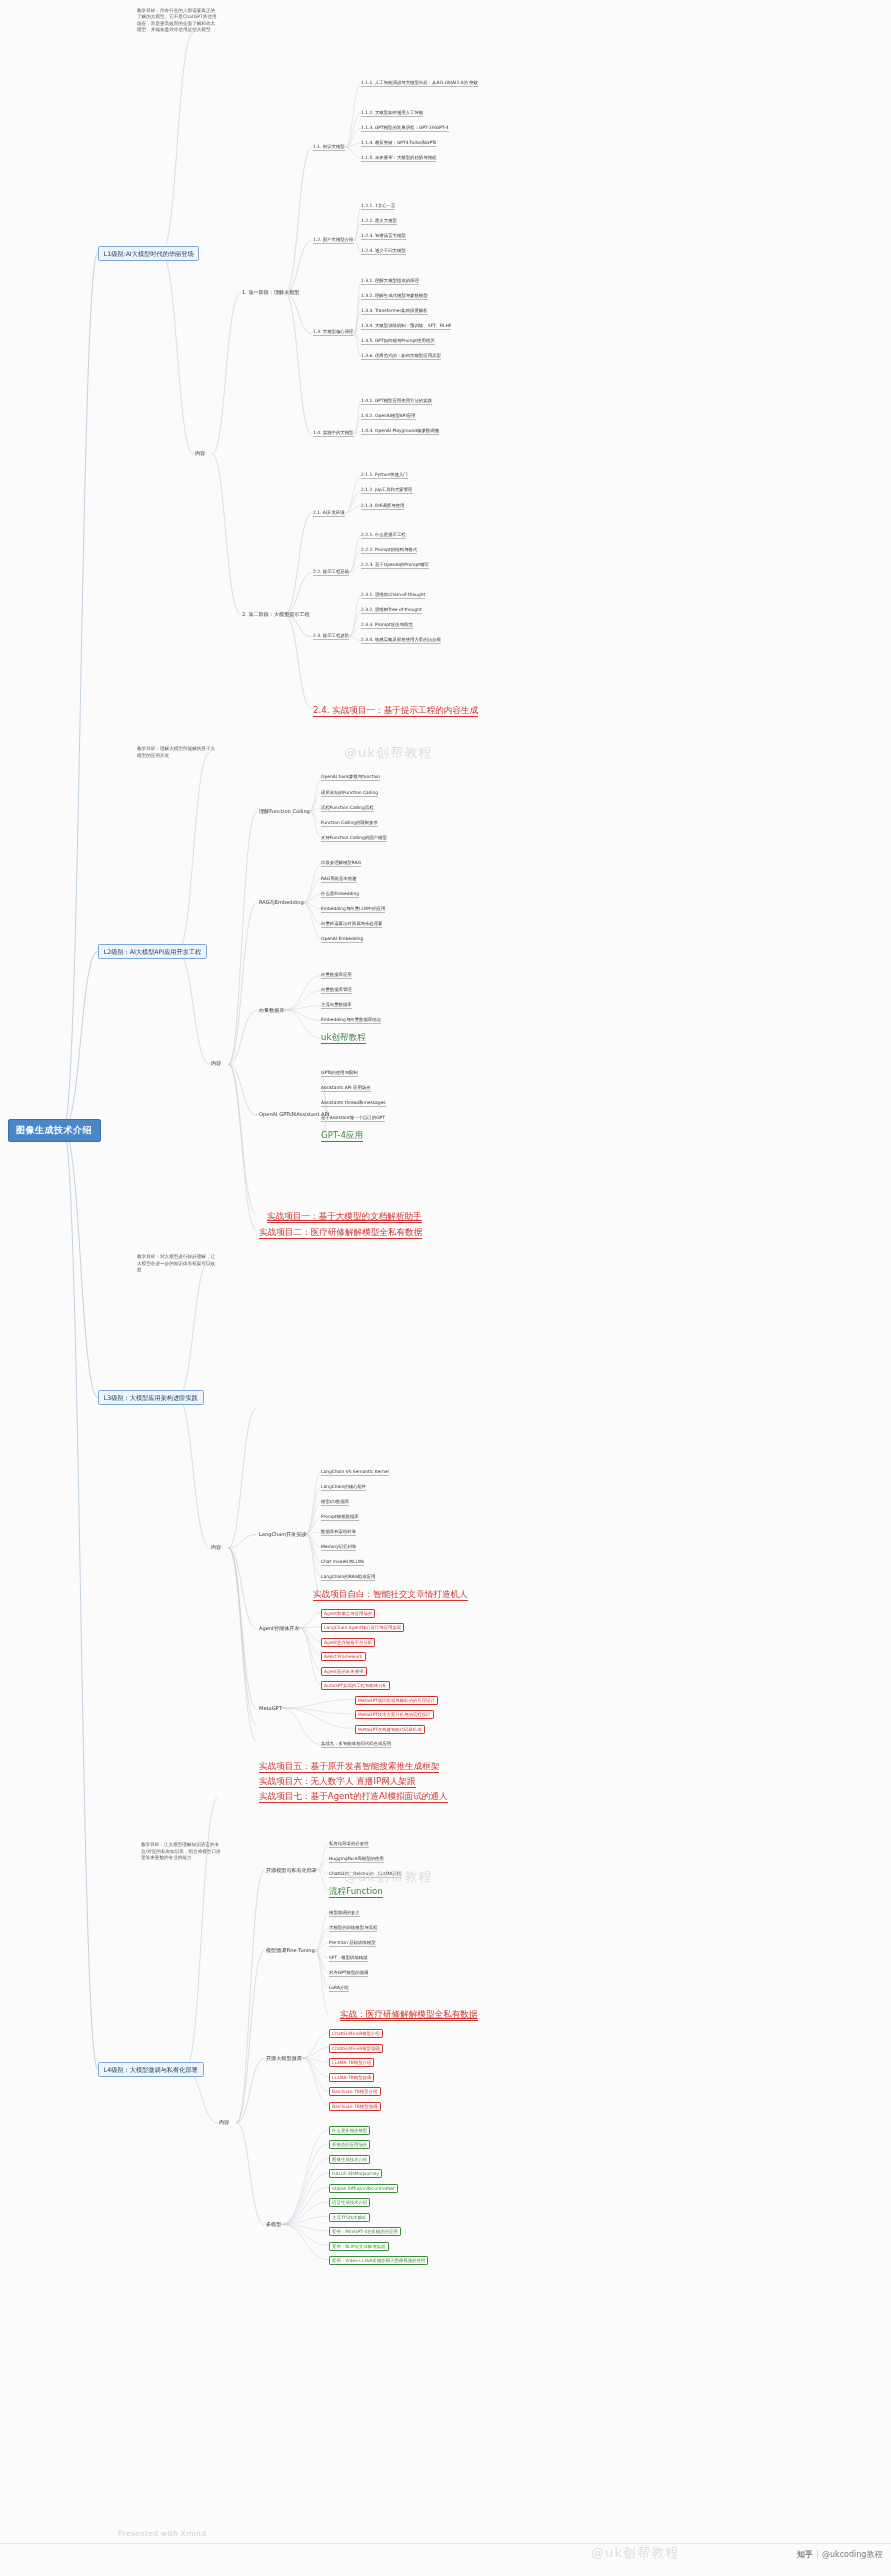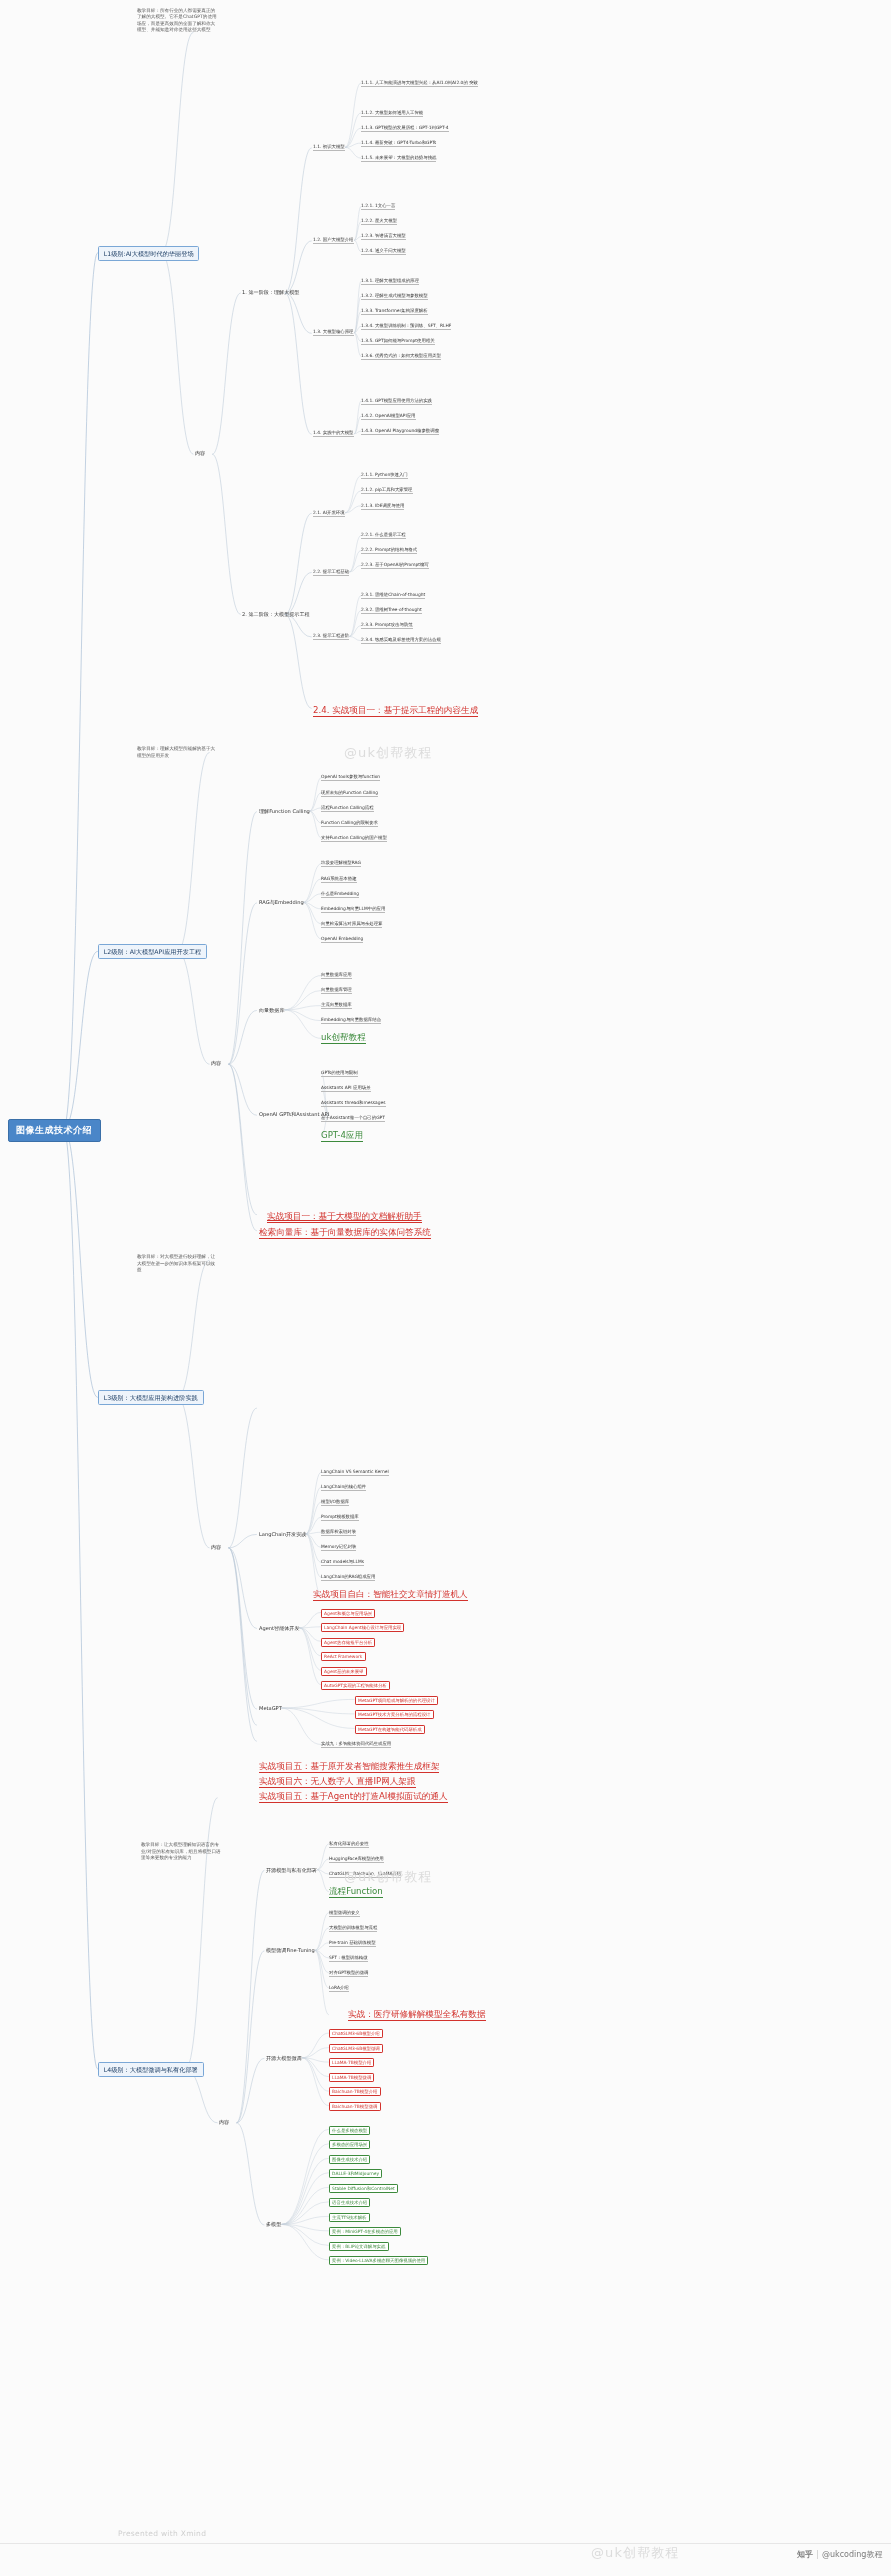--- a/index.html
+++ b/index.html
@@ -333,21 +333,21 @@
   <div class="node leaf-u" style="left:321px; top:1017px;">Embedding与向量数据库结合</div>
   <div class="node green-u" style="left:321px; top:1032px;">uk创帮教程</div>
 
   <div class="node leaf-u" style="left:321px; top:1070px;">GPTs的使用与限制</div>
   <div class="node leaf-u" style="left:321px; top:1085px;">Assistants API 应用场景</div>
   <div class="node leaf-u" style="left:321px; top:1100px;">Assistants thread和messages</div>
   <div class="node leaf-u" style="left:321px; top:1115px;">基于Assistant做一个自己的GPT</div>
   <div class="node green-u" style="left:321px; top:1130px;">GPT-4应用</div>
 
   <div class="node red-u" style="left:267px; top:1211px;text-decoration:underline;">实战项目一：基于大模型的文档解析助手</div>
-  <div class="node red-u" style="left:259px; top:1227px;">检索向量库：基于向量数据库的实体问答系统</div>
+  <div class="node red-u" style="left:259px; top:1227px;">实战项目二：医疗研修解解模型全私有数据</div>
 
   <div class="node lvl1" style="left:98px; top:1390px;">L3级别：大模型应用架构进阶实践</div>
   <div class="node note" style="left:137px; top:1254px;">教学目标：对大模型进行较好理解，让大模型在进一步的知识体系框架可以收益</div>
   <div class="node plain" style="left:211px; top:1544px;">内容</div>
 
   <div class="node plain" style="left:259px; top:1531px;">LangChain开发实践</div>
   <div class="node plain" style="left:259px; top:1625px;">Agent智能体开发</div>
   <div class="node plain" style="left:259px; top:1705px;">MetaGPT</div>
 
   <div class="node leaf-u" style="left:321px; top:1469px;">LangChain VS Semantic Kernel</div>
@@ -367,21 +367,21 @@
   <div class="node box-red" style="left:321px; top:1667px;">Agent基的未来展望</div>
   <div class="node box-red" style="left:321px; top:1681px;">AutoGPT实现的工程智能体分析</div>
 
   <div class="node box-red" style="left:355px; top:1696px;">MetaGPT项目组成与解析的的代理设计</div>
   <div class="node box-red" style="left:355px; top:1710px;">MetaGPT技术方案分析与的流程设计</div>
   <div class="node box-red" style="left:355px; top:1725px;">MetaGPT在构建智能代码研析成</div>
   <div class="node leaf-u" style="left:321px; top:1741px;">实战九：多智能体协同代码生成应用</div>
 
   <div class="node red-u" style="left:259px; top:1761px;">实战项目五：基于原开发者智能搜索推生成框架</div>
   <div class="node red-u" style="left:259px; top:1776px;">实战项目六：无人数字人 直播IP网人架跟</div>
-  <div class="node red-u" style="left:259px; top:1791px;">实战项目五：基于Agent的打造AI模拟面试的通人</div>
+  <div class="node red-u" style="left:259px; top:1791px;">实战项目七：基于Agent的打造AI模拟面试的通人</div>
 
   <div class="node lvl1" style="left:98px; top:2062px;">L4级别：大模型微调与私有化部署</div>
   <div class="node note" style="left:141px; top:1842px;">教学目标：让大模型理解知识语言的专业/对应的私有知识库，组且将模型口语里等来更数的专业的能力</div>
   <div class="node plain" style="left:219px; top:2119px;">内容</div>
 
   <div class="node plain" style="left:266px; top:1867px;">开源模型与私有化部署</div>
   <div class="node plain" style="left:266px; top:1947px;">模型微调Fine-Tuning</div>
   <div class="node plain" style="left:266px; top:2055px;">开源大模型微调</div>
   <div class="node plain" style="left:266px; top:2221px;">多模型</div>
 
@@ -389,21 +389,21 @@
   <div class="node leaf-u" style="left:329px; top:1856px;">HuggingFace库模型的使用</div>
   <div class="node leaf-u" style="left:329px; top:1871px;">ChatGLM、Baichuan、LLaMA介绍</div>
   <div class="node green-u" style="left:329px; top:1886px;">流程Function</div>
 
   <div class="node leaf-u" style="left:329px; top:1910px;">模型微调的要义</div>
   <div class="node leaf-u" style="left:329px; top:1925px;">大模型的训练模型与流程</div>
   <div class="node leaf-u" style="left:329px; top:1940px;">Pre-train 基础训练模型</div>
   <div class="node leaf-u" style="left:329px; top:1955px;">SFT：模型训练精微</div>
   <div class="node leaf-u" style="left:329px; top:1970px;">对齐GPT模型的微调</div>
   <div class="node leaf-u" style="left:329px; top:1985px;">LoRA介绍</div>
-  <div class="node red-u" style="left:348px; top:2009px;">实战：医疗研修解解模型全私有数据</div>
+  <div class="node red-u" style="left:340px; top:2009px;text-decoration:underline;">实战：医疗研修解解模型全私有数据</div>
 
   <div class="node box-red" style="left:329px; top:2029px;">ChatGLM3-6B模型介绍</div>
   <div class="node box-red" style="left:329px; top:2044px;">ChatGLM3-6B模型微调</div>
   <div class="node box-red" style="left:329px; top:2058px;">LLaMA-7B模型介绍</div>
   <div class="node box-red" style="left:329px; top:2073px;">LLaMA-7B模型微调</div>
   <div class="node box-red" style="left:329px; top:2087px;">Baichuan-7B模型介绍</div>
   <div class="node box-red" style="left:329px; top:2102px;">Baichuan-7B模型微调</div>
 
   <div class="node box-green" style="left:329px; top:2126px;">什么是多模态模型</div>
   <div class="node box-green" style="left:329px; top:2140px;">多模态的应用场景</div>

